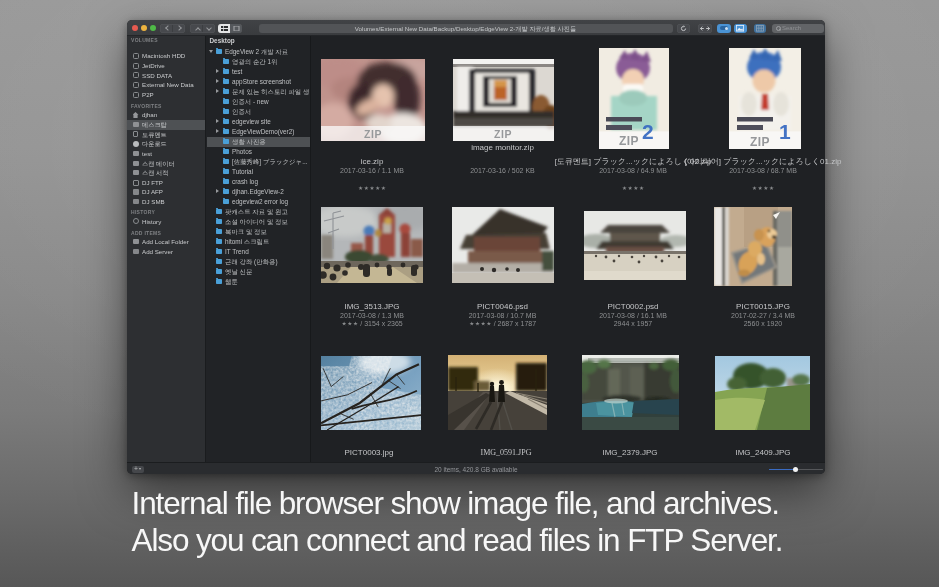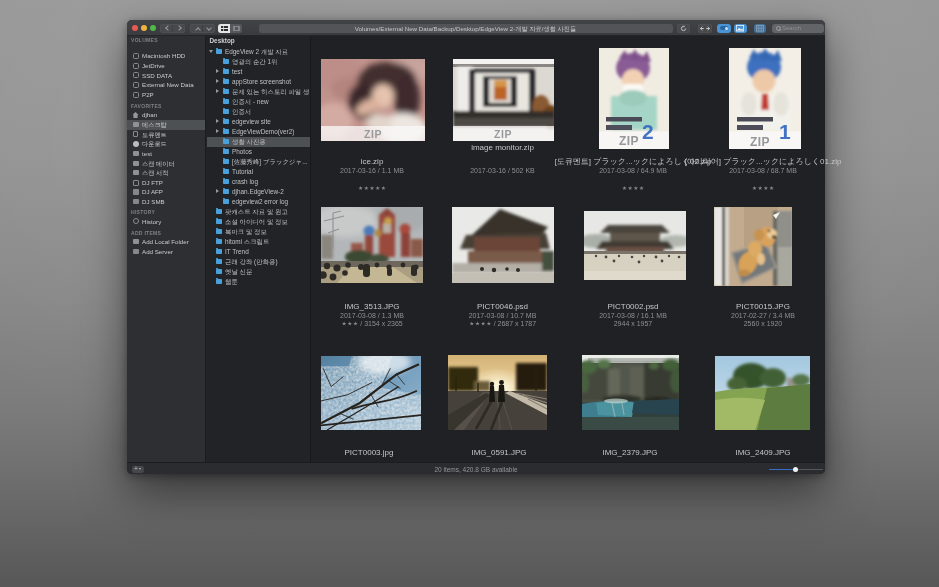--- a/index.html
+++ b/index.html
@@ -591,21 +591,21 @@
             <ellipse cx="22" cy="28" rx="10" ry="7" fill="#466434"></ellipse>
             <rect x="72" y="22" width="18" height="10" fill="#9a968c"></rect>
             <ellipse cx="86" cy="24" rx="9" ry="6" fill="#55744a"></ellipse>
           </g>
           <path d="M0 36 C30 30 60 32 95 30 L95 74 L0 74 Z" fill="#85a452"></path>
           <path d="M52 32 L95 28 L95 74 L42 74 Z" fill="#5d7c40"></path>
           <path d="M0 44 C24 40 40 42 50 44 L40 74 L0 74 Z" fill="#a2ba66"></path>
         </svg>
       </div>
       <div class="cap1" style="left:-7px;top:412px;">PICT0003.jpg</div>
-      <div class="cap1" style="left:123px;top:412px;">IMG_0591.JPG</div>
+      <div class="cap1" style="left:130px;top:412px;font-family:Liberation Serif, serif;">IMG_0591.JPG</div>
       <div class="cap1" style="left:254px;top:412px;">IMG_2379.JPG</div>
       <div class="cap1" style="left:387px;top:412px;">IMG_2409.JPG</div>
     </div>
     <div id="tbar">
       <div class="tl" style="left:5.2px;background:#e65a50;"></div>
       <div class="tl" style="left:13.9px;background:#eeb43f;"></div>
       <div class="tl" style="left:22.6px;background:#4fba47;"></div>
       <div class="btn" style="left:32.5px;width:25.5px;"></div>
       <div class="chev" style="left:38.5px;top:6.2px;transform:rotate(-135deg);"></div>
       <div class="chev" style="left:49.5px;top:6.2px;transform:rotate(45deg);"></div>
@@ -660,13 +660,14 @@
       <div style="position:absolute;left:5.3px;top:2.8px;width:12.2px;height:7px;background:#45474b;border-radius:2px;">
           <span style="position:absolute;left:1.8px;top:-1.2px;color:#b8babc;font-size:6.8px;">+</span>
           <span style="position:absolute;left:7.2px;top:2.6px;width:0;height:0;border-left:1.8px solid transparent;border-right:1.8px solid transparent;border-top:2.2px solid #b8babc;"></span>
         </div>
       <div style="position:absolute;left:0;top:3px;width:698px;text-align:center;color:#94969a;font-size:6.5px;">20 items, 420.8 GB available</div>
       <div style="position:absolute;left:641.5px;top:5.7px;width:54px;height:1.6px;background:#55575a;border-radius:1px;"></div>
       <div style="position:absolute;left:641.5px;top:5.7px;width:26px;height:1.6px;background:#3a6cc4;border-radius:1px;"></div>
       <div style="position:absolute;left:666px;top:4px;width:5px;height:5px;border-radius:50%;background:#f2f3f4;"></div>
     </div>
   </div>
+  <div id="cap">Internal file browser show image file, and archives.<br>Also you can connect and read files in FTP Server.</div>
 </div>
 
 </body></html>

